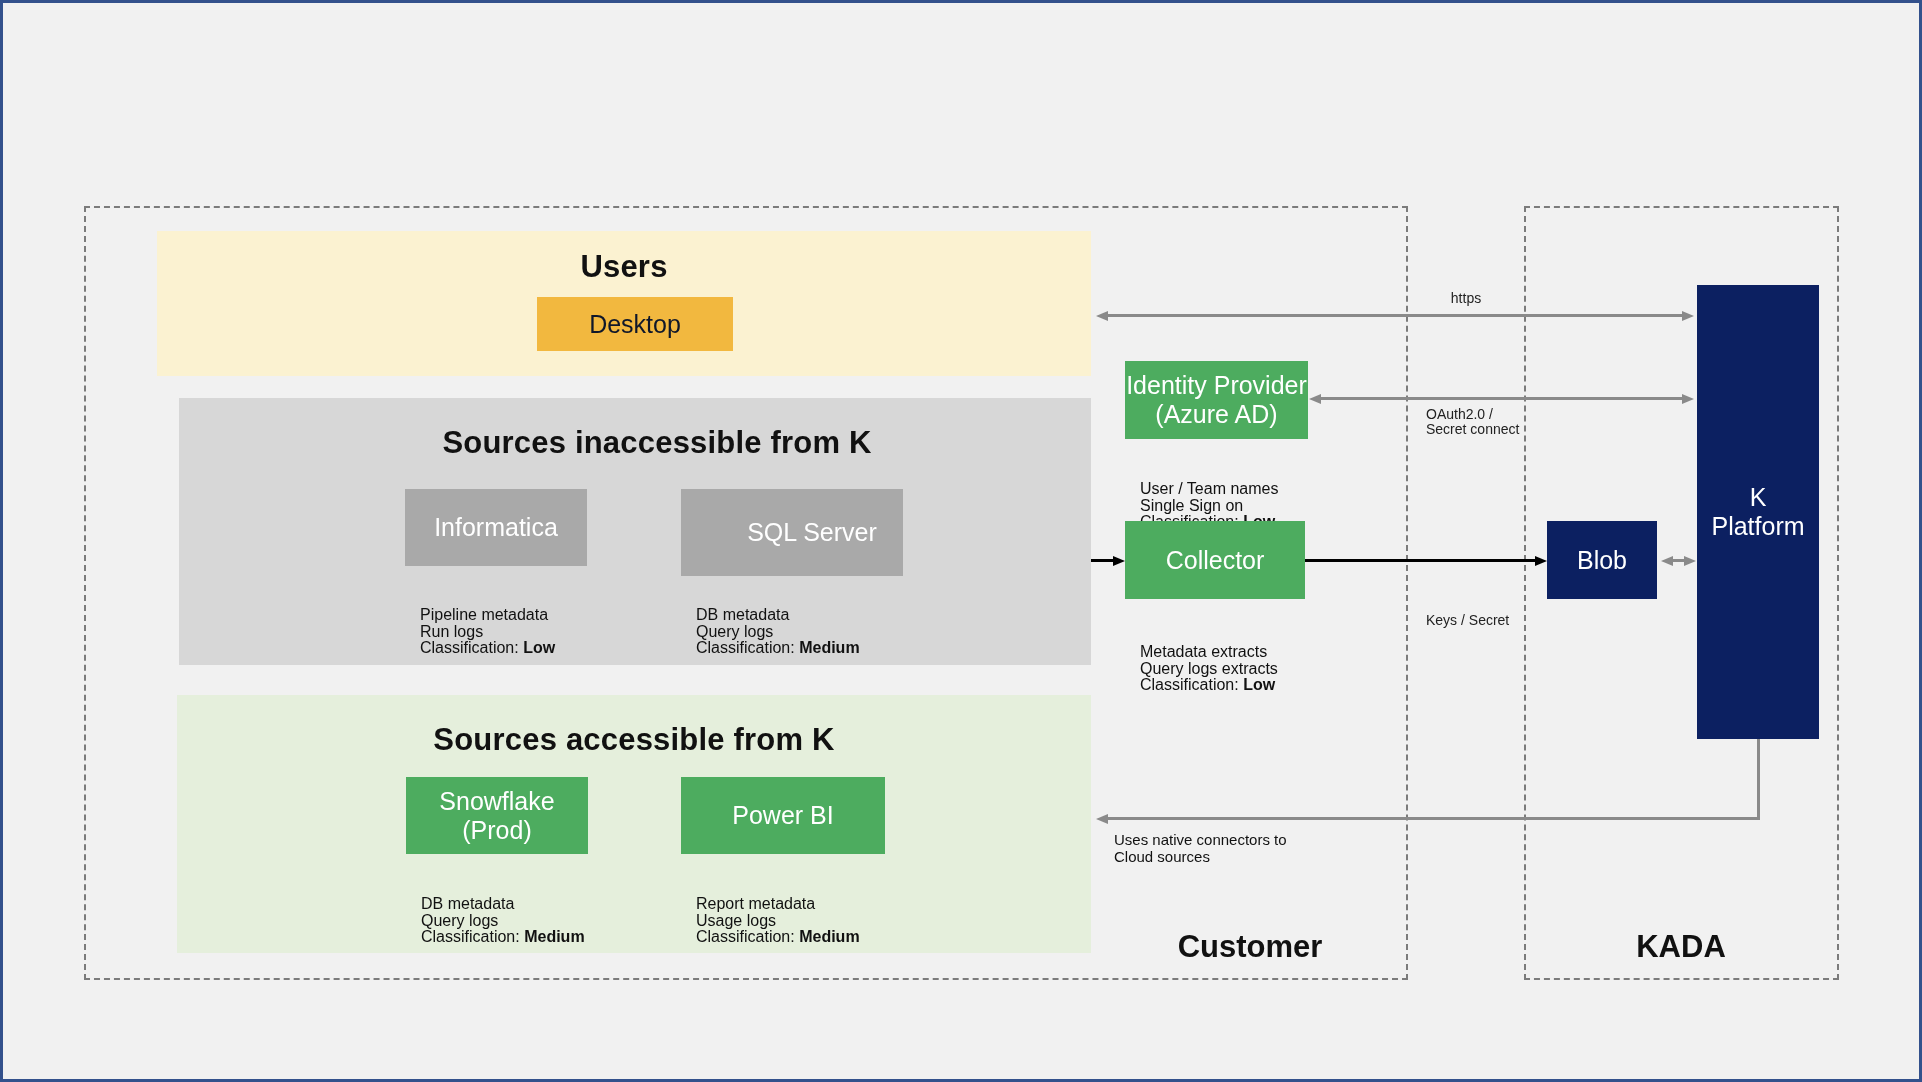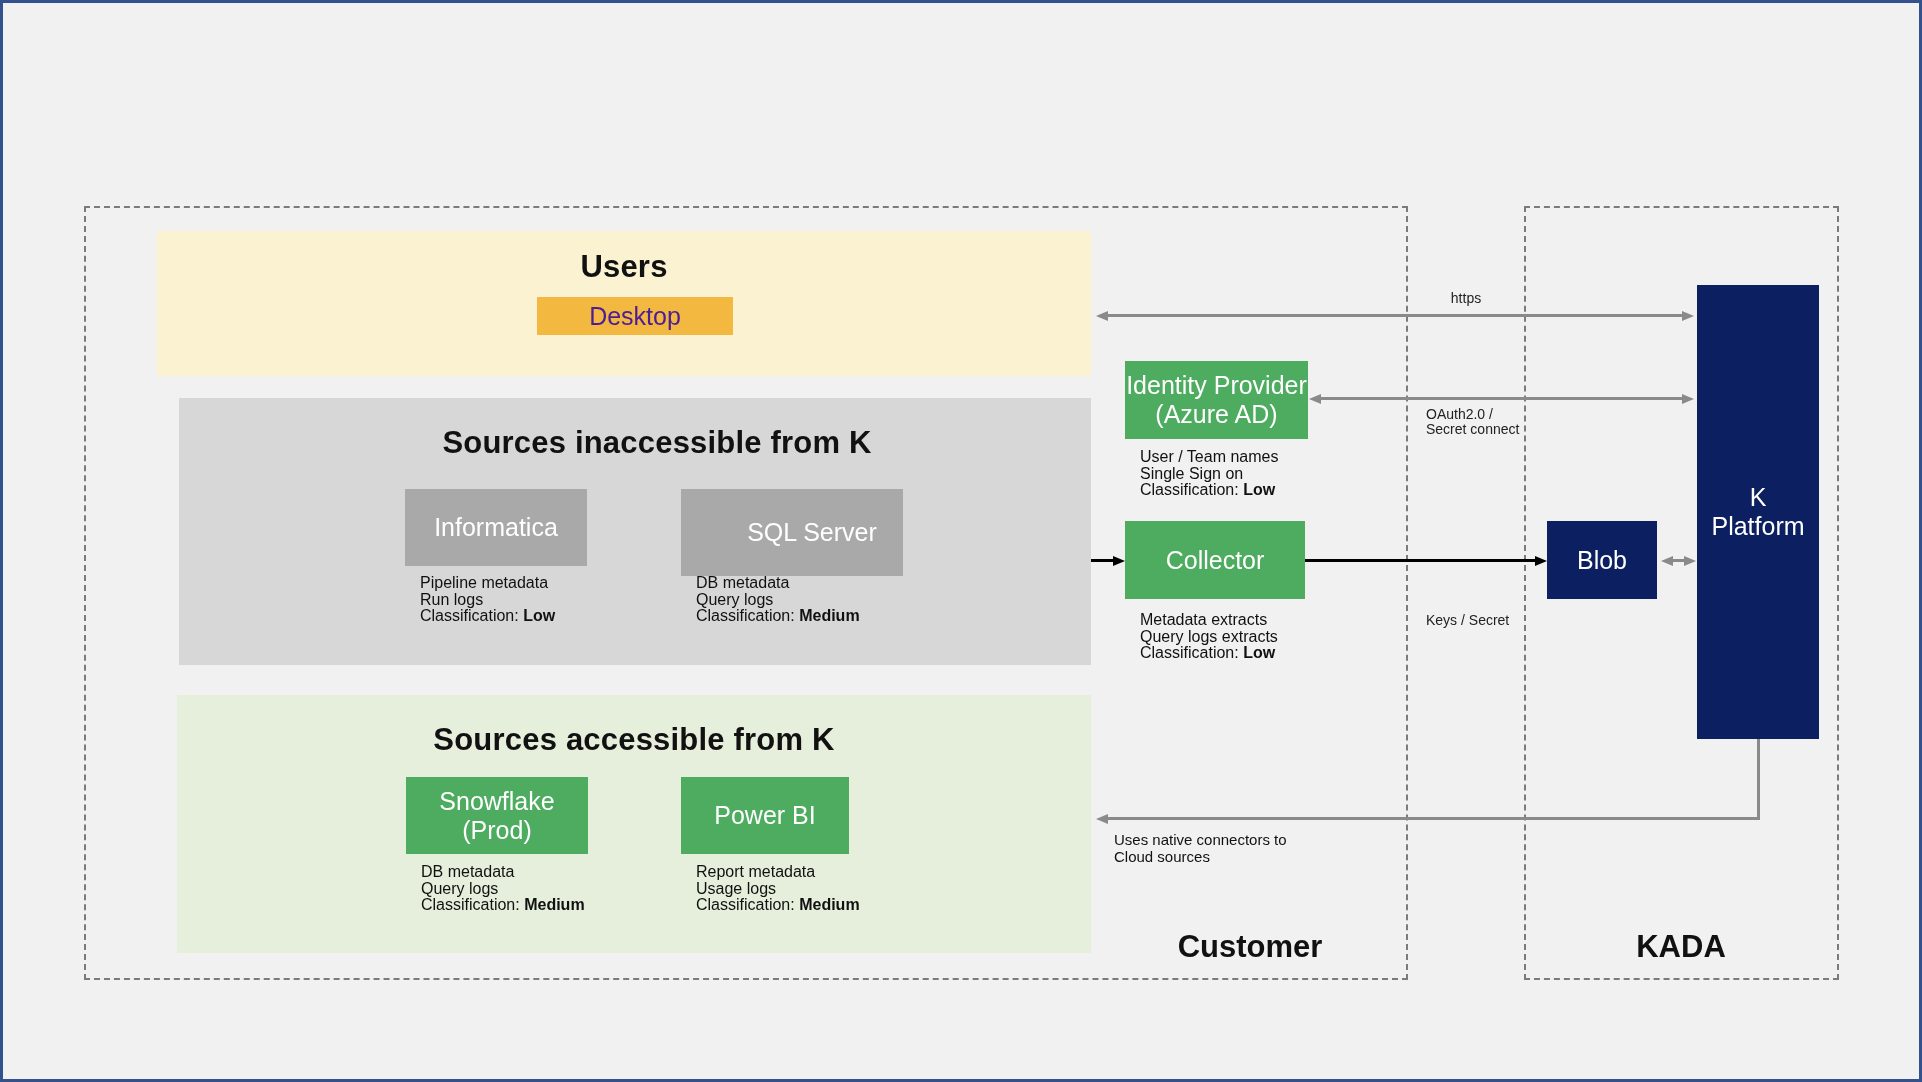--- a/index.html
+++ b/index.html
@@ -9,21 +9,21 @@
     border:3px solid #33518C;
     font-family:"Liberation Sans", sans-serif;
     color:#111; overflow:hidden;
   }
   .dashed-box { position:absolute; border:2px dashed #7B7B7B; box-sizing:border-box; }
   .band { position:absolute; }
   .band-title { position:absolute; left:0; right:0; text-align:center; font-weight:bold; font-size:31px; letter-spacing:0.2px; }
   .node { position:absolute; display:flex; align-items:center; justify-content:center;
           text-align:center; font-size:25px; line-height:29px; }
   .node.white-text { color:#fff; }
-  .subtext { position:absolute; font-size:16px; line-height:16.5px; color:#111; white-space:nowrap; }
+  .subtext { position:absolute; font-size:16px; line-height:16.5px; color:#111; white-space:nowrap;margin-top:32px; }
   .arrow-label { position:absolute; font-size:14px; line-height:15px; color:#222; white-space:nowrap; }
   .native-label { position:absolute; font-size:15px; line-height:16.5px; color:#111; white-space:nowrap; }
   .region-label { position:absolute; font-weight:bold; font-size:31px; text-align:center; }
   .hline { position:absolute; height:3px; }
   .vline { position:absolute; width:3px; }
   .gray-line { background:#8A8A8A; }
   .black-line { background:#000; }
   .ah { position:absolute; width:0; height:0; border-style:solid; }
   .ah-right.gray { border-width:5px 0 5px 12px; border-color:transparent transparent transparent #8A8A8A; }
   .ah-left.gray  { border-width:5px 12px 5px 0; border-color:transparent #8A8A8A transparent transparent; }
@@ -33,21 +33,21 @@
 </head>
 <body>
 
 <div class="canvas">
 
   <div class="dashed-box" style="left:81px; top:203px; width:1324px; height:774px;"></div>
   <div class="dashed-box" style="left:1521px; top:203px; width:315px; height:774px;"></div>
 
   <div class="band" style="left:154px; top:228px; width:934px; height:145px; background:#FBF2D1;">
     <div class="band-title" style="top:18px;">Users</div>
-    <div class="node" style="left:380px; top:66px; width:196px; height:38px; background:#F2B83F; color:#4c1d95;">Desktop</div>
+    <div class="node" style="left:380px; top:66px; width:196px; height:54px; background:#F2B83F; color:#0f172a;">Desktop</div>
   </div>
 
   <div class="band" style="left:176px; top:395px; width:912px; height:267px; background:#D7D7D7;">
     <div class="band-title" style="top:27px;padding-left:44px;">Sources inaccessible from K</div>
     <div class="node white-text" style="left:226px; top:91px; width:182px; height:77px; background:#A9A9A9;">Informatica</div>
     <div class="node white-text" style="left:502px; top:91px; width:182px; height:87px; background:#A9A9A9;padding-left:40px;">SQL Server</div>
     <div class="subtext" style="left:241px; top:177px;">
       <div>Pipeline metadata</div>
       <div>Run logs</div>
       <div><span>Classification: </span><b>Low</b></div>
@@ -58,21 +58,21 @@
       <div><span>Classification: </span><b>Medium</b></div>
     </div>
   </div>
 
   <div class="band" style="left:174px; top:692px; width:914px; height:258px; background:#E5EFDC;">
     <div class="band-title" style="top:27px;">Sources accessible from K</div>
     <div class="node white-text" style="left:229px; top:82px; width:182px; height:77px; background:#4DAC5F; flex-direction:column;">
       <div>Snowflake</div>
       <div>(Prod)</div>
     </div>
-    <div class="node white-text" style="left:504px; top:82px; width:168px; height:77px; background:#4DAC5F;">Power BI</div>
+    <div class="node white-text" style="left:504px; top:82px; width:204px; height:77px; background:#4DAC5F;">Power BI</div>
     <div class="subtext" style="left:244px; top:169px;">
       <div>DB metadata</div>
       <div>Query logs</div>
       <div><span>Classification: </span><b>Medium</b></div>
     </div>
     <div class="subtext" style="left:519px; top:169px;">
       <div>Report metadata</div>
       <div>Usage logs</div>
       <div><span>Classification: </span><b>Medium</b></div>
     </div>

